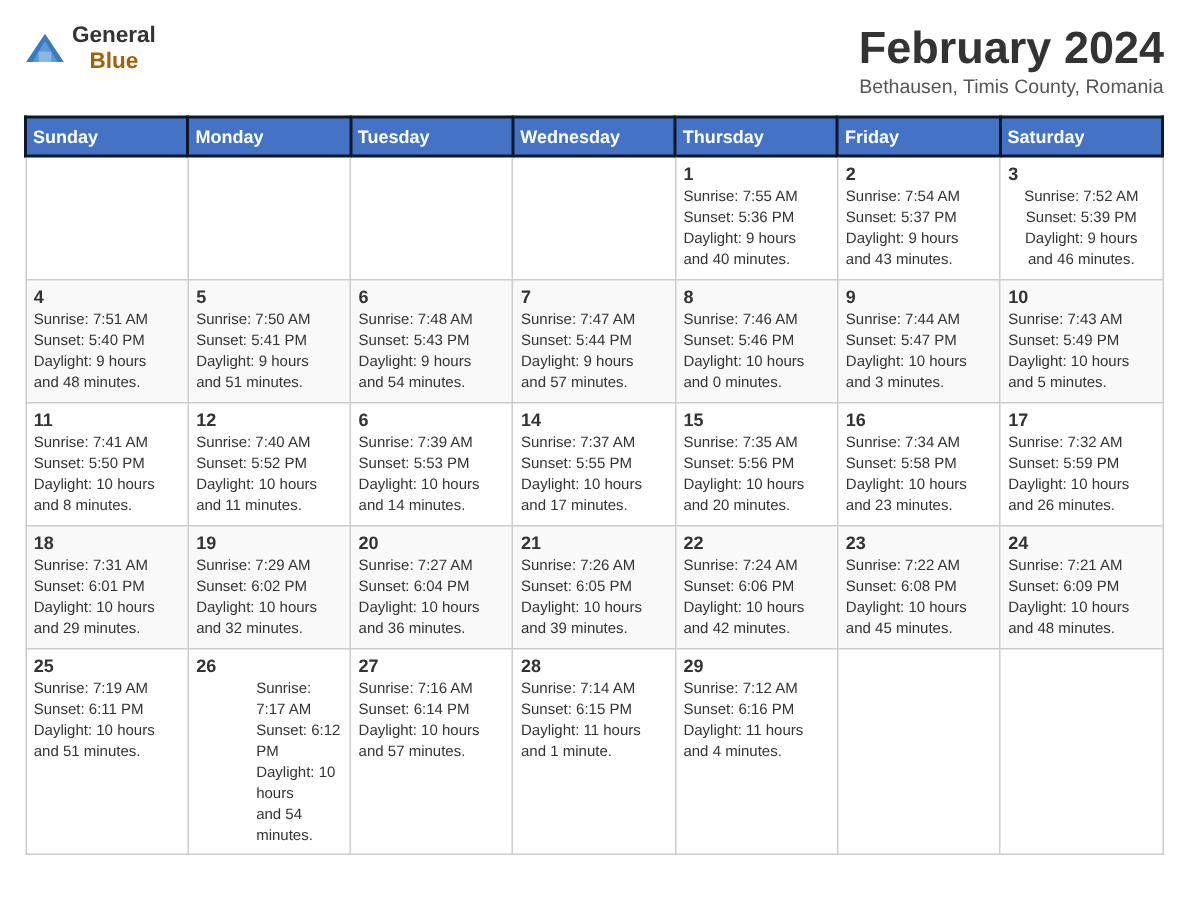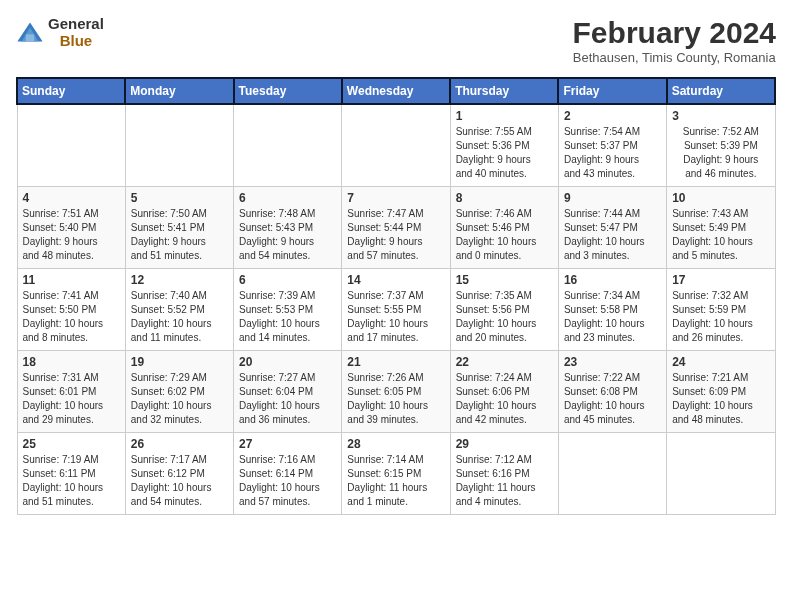--- a/index.html
+++ b/index.html
@@ -311,21 +311,21 @@
       <tr>
         <td>
           <span class="day-number">25</span>
           <div class="day-info" style="white-space: pre-line;">Sunrise: 7:19 AM
 Sunset: 6:11 PM
 Daylight: 10 hours
 and 51 minutes.</div>
         </td>
         <td>
           <span class="day-number">26</span>
-          <div class="day-info" style="white-space: pre-line;">Sunrise: 7:17 AM
+          <div class="day-info" style="white-space: pre-line; margin-left: 40px;">Sunrise: 7:17 AM
 Sunset: 6:12 PM
 Daylight: 10 hours
 and 54 minutes.</div>
         </td>
         <td>
           <span class="day-number">27</span>
           <div class="day-info" style="white-space: pre-line;">Sunrise: 7:16 AM
 Sunset: 6:14 PM
 Daylight: 10 hours
 and 57 minutes.</div>

